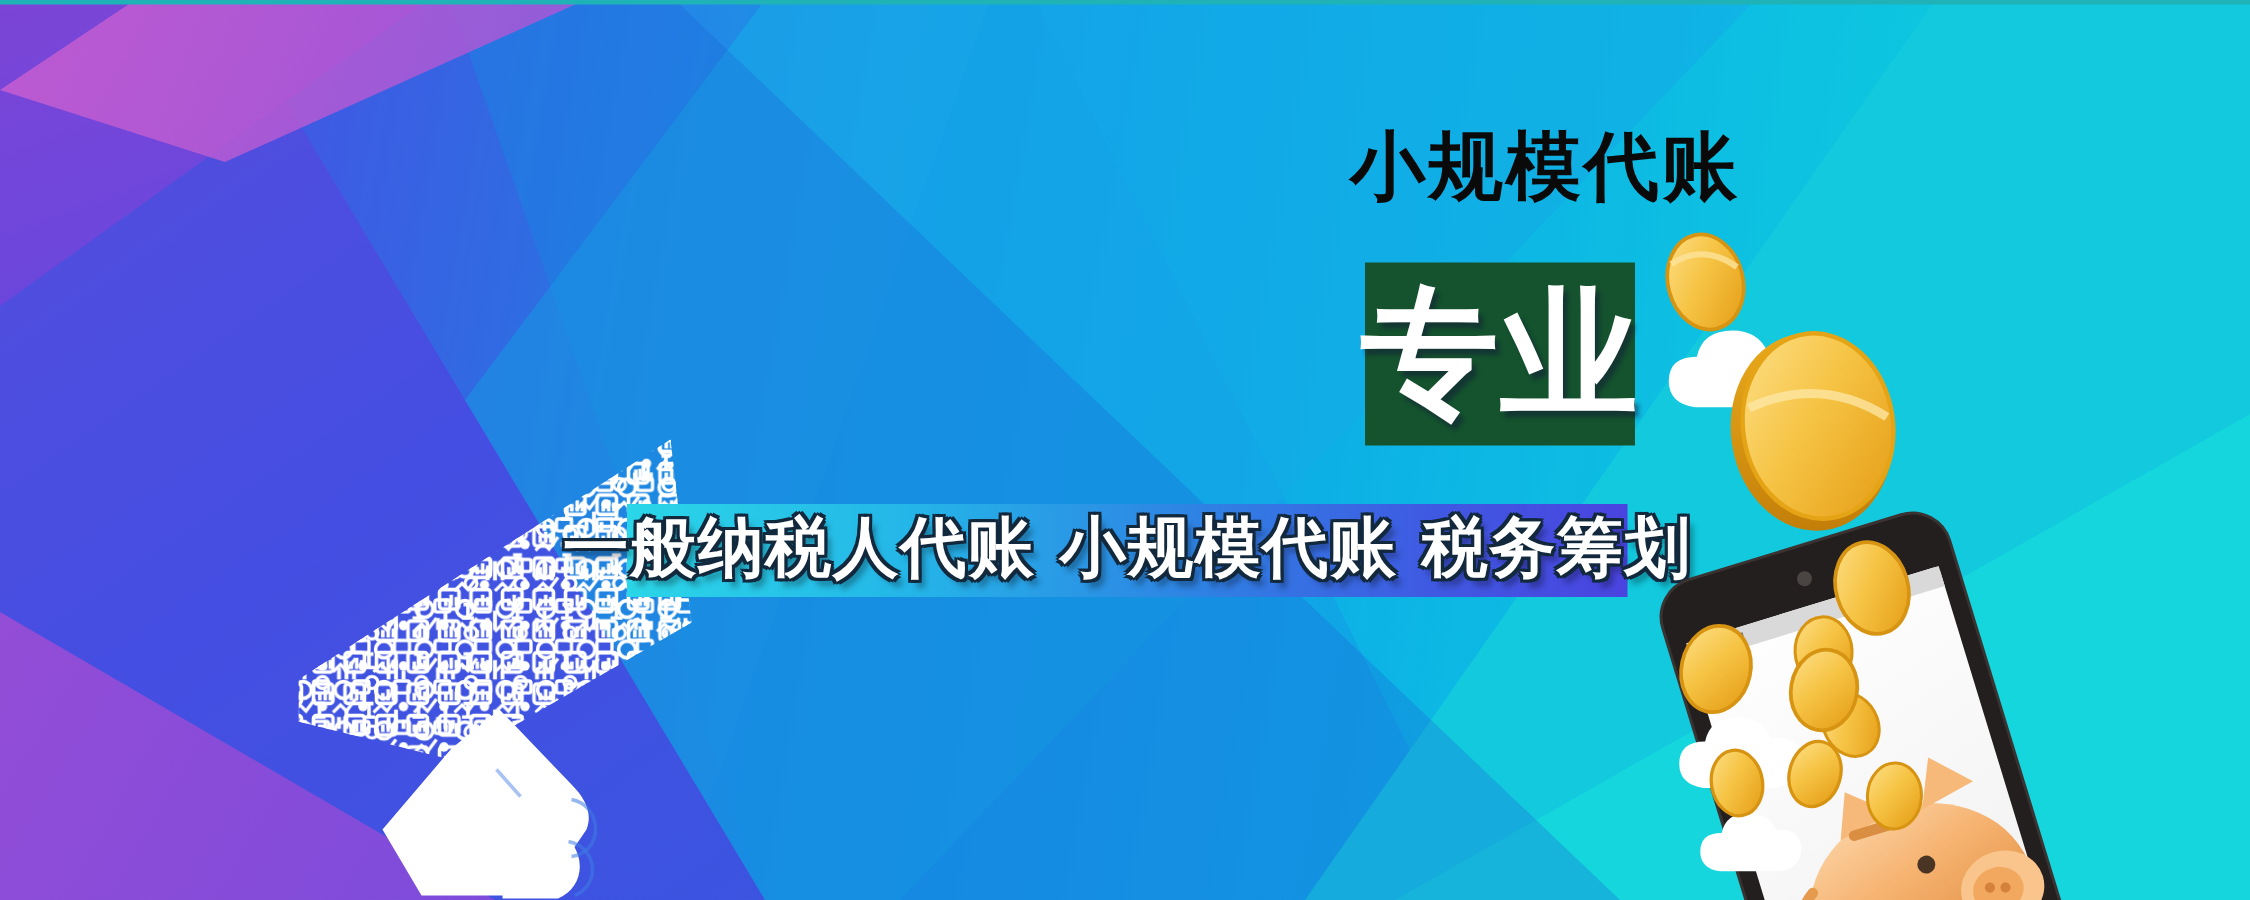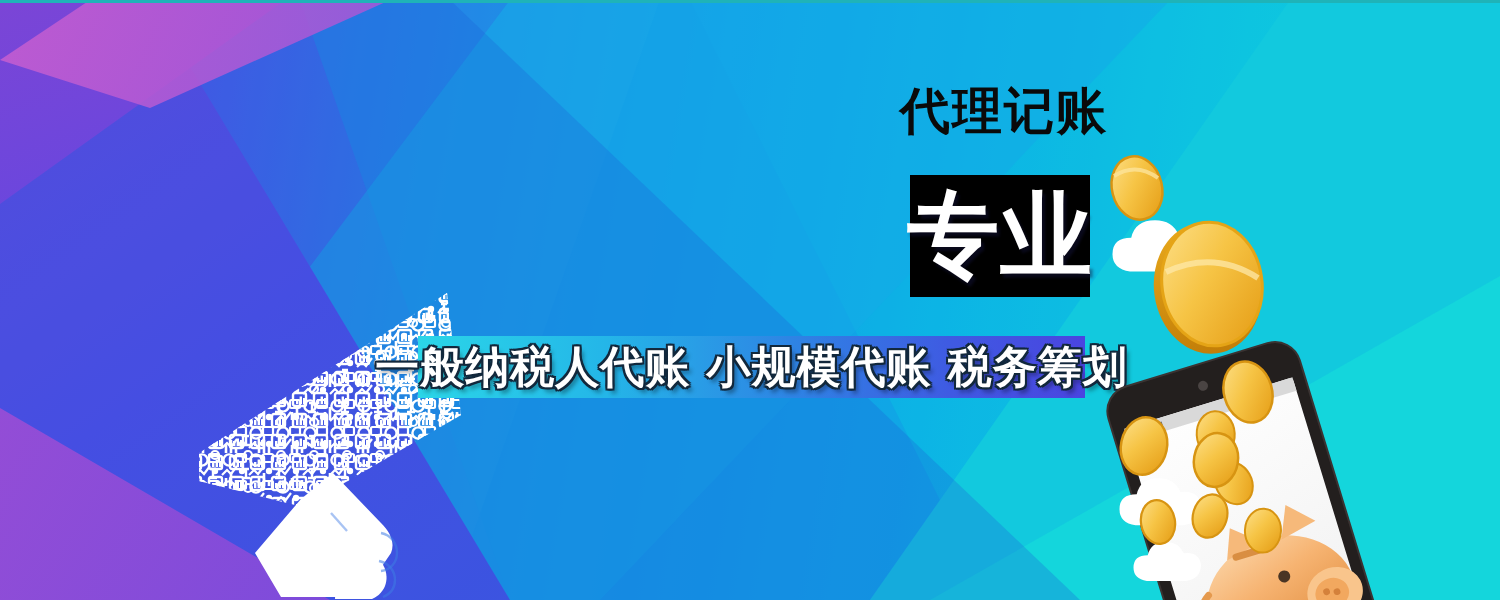--- a/index.html
+++ b/index.html
@@ -139,21 +139,21 @@
     letter-spacing: 2px;
     white-space: nowrap;
   }
 
   .pro-badge {
     position: absolute;
     left: 910px;
     top: 175px;
     width: 180px;
     height: 122px;
-    background: #000000;
+    background: #14532d;
     display: flex;
     align-items: center;
     justify-content: center;
   }
   .pro-badge-text {
     font-size: 92px;
     font-weight: bold;
     color: #FFFFFF;
     line-height: 1;
     letter-spacing: 1px;
@@ -162,21 +162,21 @@
   }
 
   .subbar {
     position: absolute;
     left: 418px;
     top: 336px;
     width: 667px;
     height: 62px;
     background: linear-gradient(90deg, #2BD6E8 0%, #24B6E8 28%, #2E84E4 56%, #3F5AE2 80%, #4A44E0 100%);
     display: flex;
-    align-items: center;
+    align-items: flex-start;
     justify-content: center;
   }
   .subbar-text {
     font-size: 44px;
     font-weight: bold;
     color: #FFFFFF;
     letter-spacing: 1px;
     white-space: nowrap;
     text-shadow:
       -2px -2px 0 #12283C, 2px -2px 0 #12283C,
@@ -254,21 +254,21 @@
         <path d="M152,268 C166,260 188,264 197,278 C206,292 201,308 187,314 L150,314 Z" fill="#FFFFFF"></path>
         <path d="M118,244 L150,218 L166,236 L132,264 Z" fill="#FFFFFF"></path>
         <path d="M196,248 c10,2 16,10 16,20 c0,10 -7,17 -16,18" fill="none" stroke="#3E7BE4" stroke-width="2.4" opacity=".55"></path>
         <path d="M194,276 c10,2 16,10 16,19 c0,8 -5,14 -12,17" fill="none" stroke="#3E7BE4" stroke-width="2.4" opacity=".55"></path>
         <path d="M146,228 l16,18" fill="none" stroke="#3E7BE4" stroke-width="2.4" opacity=".45"></path>
       </g>
     </svg>
   </div>
 
 
-  <div class="tagline">代理记账</div>
+  <div class="tagline">小规模代账</div>
 
   <div class="pro-badge">
     <span class="pro-badge-text">专业</span>
   </div>
 
   <div class="subbar">
     <span class="subbar-text">一般纳税人代账  小规模代账  税务筹划</span>
   </div>
 
   <div class="phone-scene">

